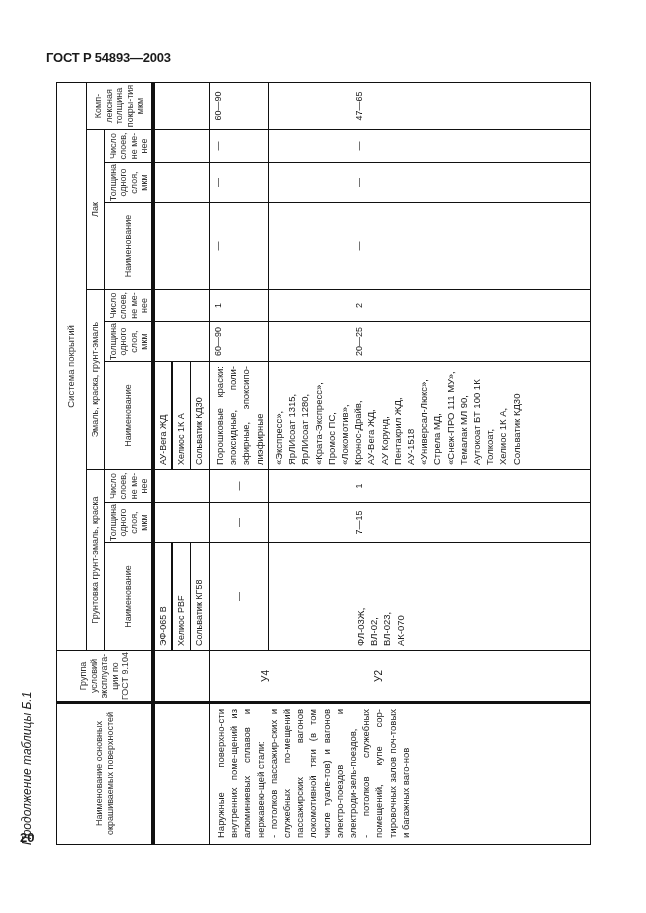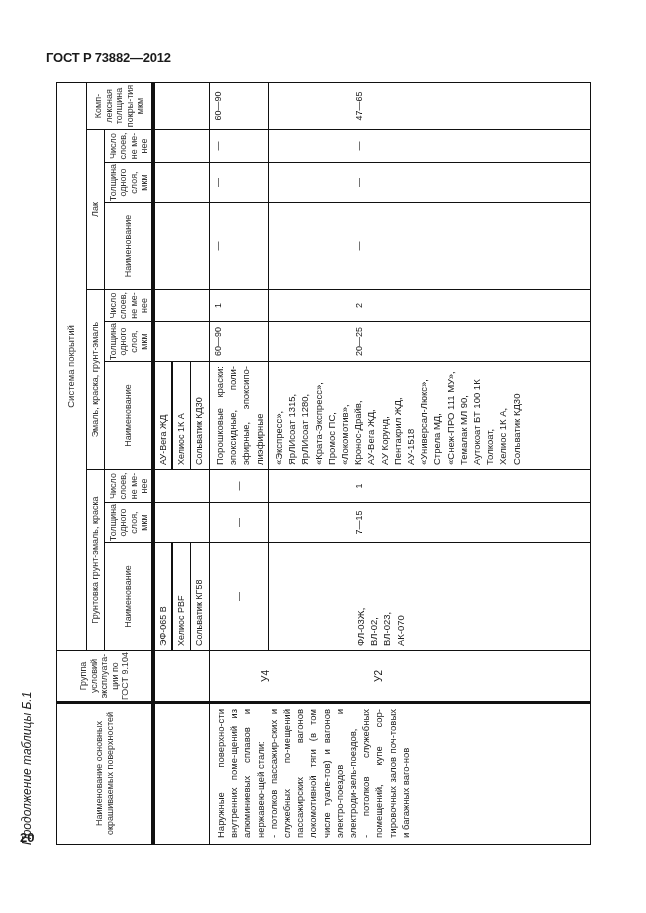--- a/index.html
+++ b/index.html
@@ -13,21 +13,21 @@
   .c { display:flex; align-items:center; justify-content:center; text-align:center; }
   .top { padding:3px 4px; text-align:left; }
   .hdr { color:#333; font-size:9px; line-height:10.5px; }
   .dbl { position:absolute; height:0; border-top:3px double #111; }
   .vdbl { position:absolute; width:0; border-left:3px double #111; }
   .txt { font-size:9.5px; line-height:13.2px; color:#222; }
 </style>
 </head>
 <body>
 
-<div class="doc-id">ГОСТ Р 73882—2012</div>
+<div class="doc-id">ГОСТ Р 54893—2003</div>
 <div class="page-num">20</div>
 <div class="caption">Продолжение таблицы Б.1</div>
 
 <div class="rot">
 
   <div class="cell c hdr" style="left:0;top:0;width:143px;height:97px;">Наименование основных окрашиваемых поверхностей</div>
 
   <div class="cell c hdr" style="left:143px;top:0;width:52px;height:97px;">Группа условий эксплуата-ции по ГОСТ 9.104</div>
 
   <div class="cell c hdr" style="left:194px;top:0;width:569px;height:31px;font-size:9.5px;">Система покрытий</div>

